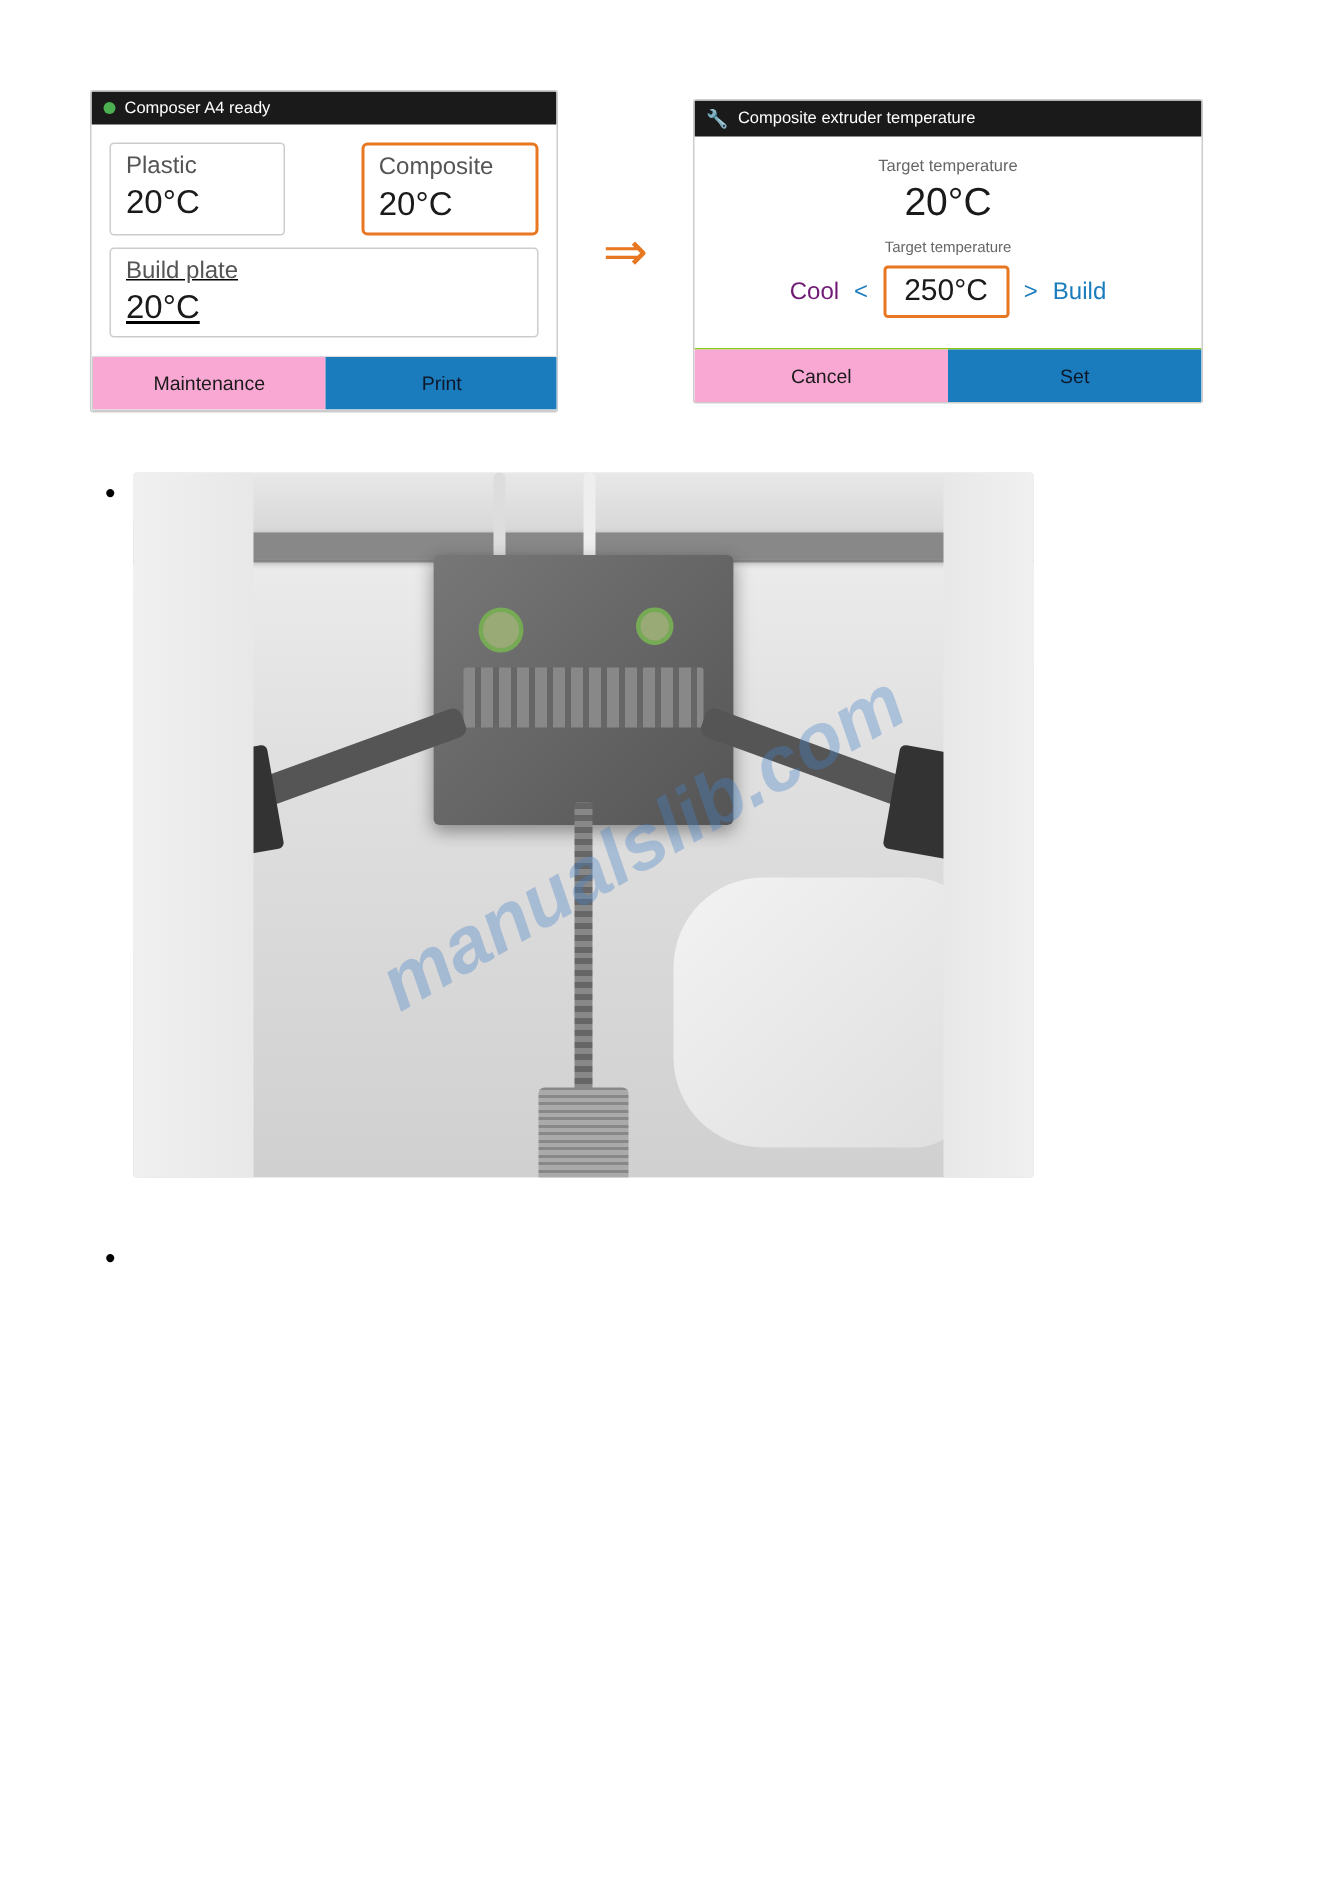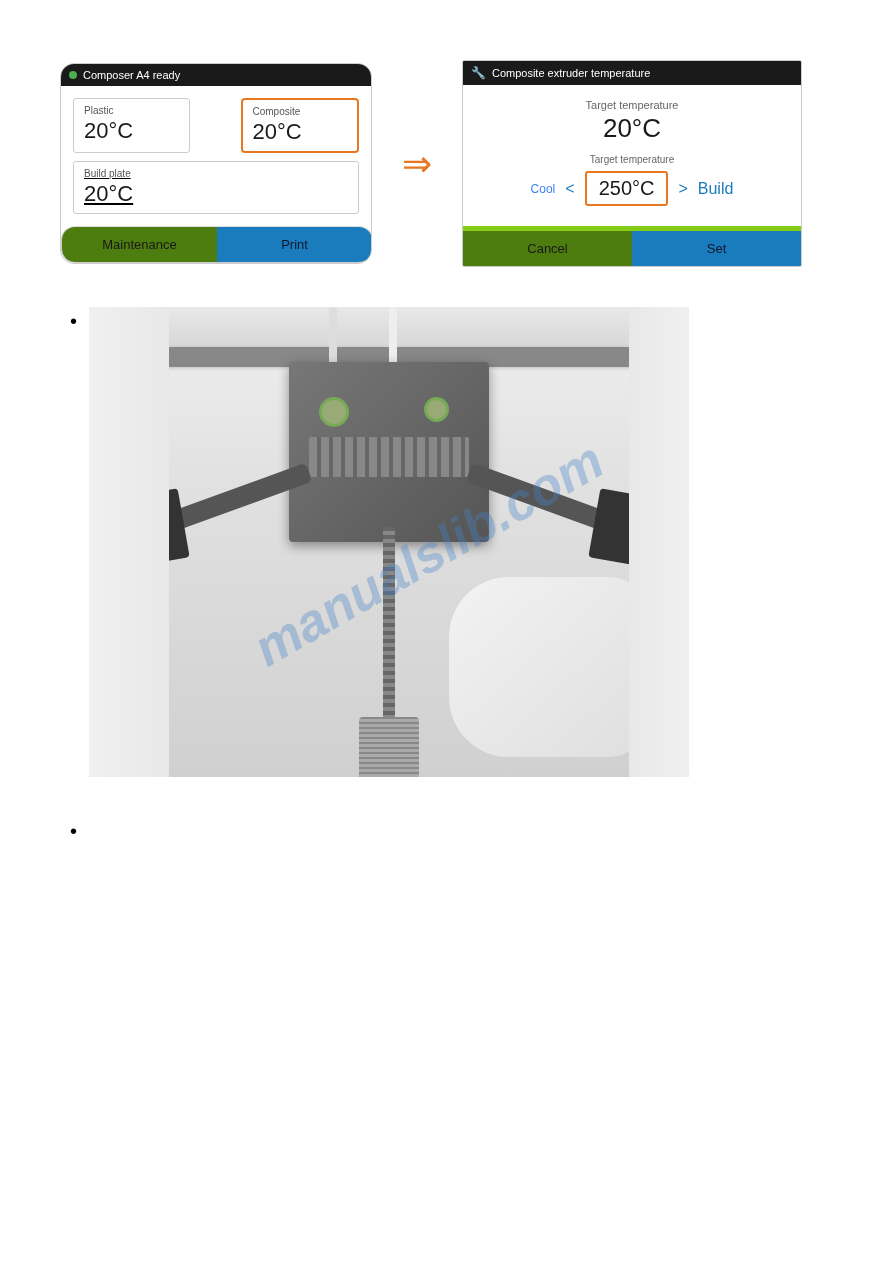--- a/index.html
+++ b/index.html
@@ -27,21 +27,21 @@
       min-width: 50px;
     }
     .arrow-icon {
       font-size: 36px;
       color: #e87722;
     }
 
     
     .screen-left {
       border: 1px solid #ccc;
-      border-radius: 14px;
+      border-radius: 2px;
       width: 312px;
       background: #fff;
       overflow: hidden;
     }
     .screen-left .title-bar {
       background: #1a1a1a;
       color: #fff;
       font-size: 11px;
       padding: 5px 8px;
       display: flex;
@@ -65,21 +65,21 @@
       border-radius: 3px;
       padding: 6px 10px;
       flex: 1;
     }
     .temp-panel.highlighted {
       border: 2px solid #e87722;
       border-radius: 4px;
       margin-left: 41px;
     }
     .temp-label {
-      font-size: 10px;
+      font-size: 16px;
       color: #555;
       margin-bottom: 2px;
     }
     .temp-value {
       font-size: 22px;
       font-weight: 400;
       color: #1a1a1a;
     }
     .build-plate-row {
       padding: 0 12px 8px 12px;
@@ -96,21 +96,21 @@
       margin-top: 4px;
     }
     .bottom-bar-btn {
       flex: 1;
       text-align: center;
       padding: 10px 0;
       font-size: 13px;
       cursor: pointer;
     }
     .bottom-bar-btn.white-btn {
-      background: #4d7c0f;
+      background: #f9a8d4;
       color: #1a1a1a;
     }
     .bottom-bar-btn.blue-btn {
       background: #1a7cbc;
       color: #0f172a;
     }
 
     
     .screen-right {
       border: 1px solid #ccc;
@@ -151,22 +151,22 @@
       margin-bottom: 6px;
     }
     .target-temp-controls {
       display: flex;
       align-items: center;
       justify-content: center;
       gap: 10px;
       margin-bottom: 6px;
     }
     .cool-btn {
-      color: #3b82f6;
-      font-size: 12px;
+      color: #701a75;
+      font-size: 16px;
       cursor: pointer;
     }
     .auto-btn {
       color: #1a7cbc;
       font-size: 16px;
       cursor: pointer;
     }
     .arrow-btn {
       color: #1a7cbc;
       font-size: 16px;
@@ -176,21 +176,21 @@
       border: 2px solid #e87722;
       border-radius: 3px;
       padding: 4px 12px;
       font-size: 20px;
       color: #1a1a1a;
       min-width: 80px;
       text-align: center;
     }
     .screen-right .bottom-bar {
       display: flex;
-      border-top: 5px solid #84cc16;
+      border-top: 1px solid #84cc16;
       margin-top: 4px;
     }
 
     
     .photo-section {
       display: flex;
       margin-bottom: 40px;
       padding-left: 10px;
     }
     .bullet-point {

